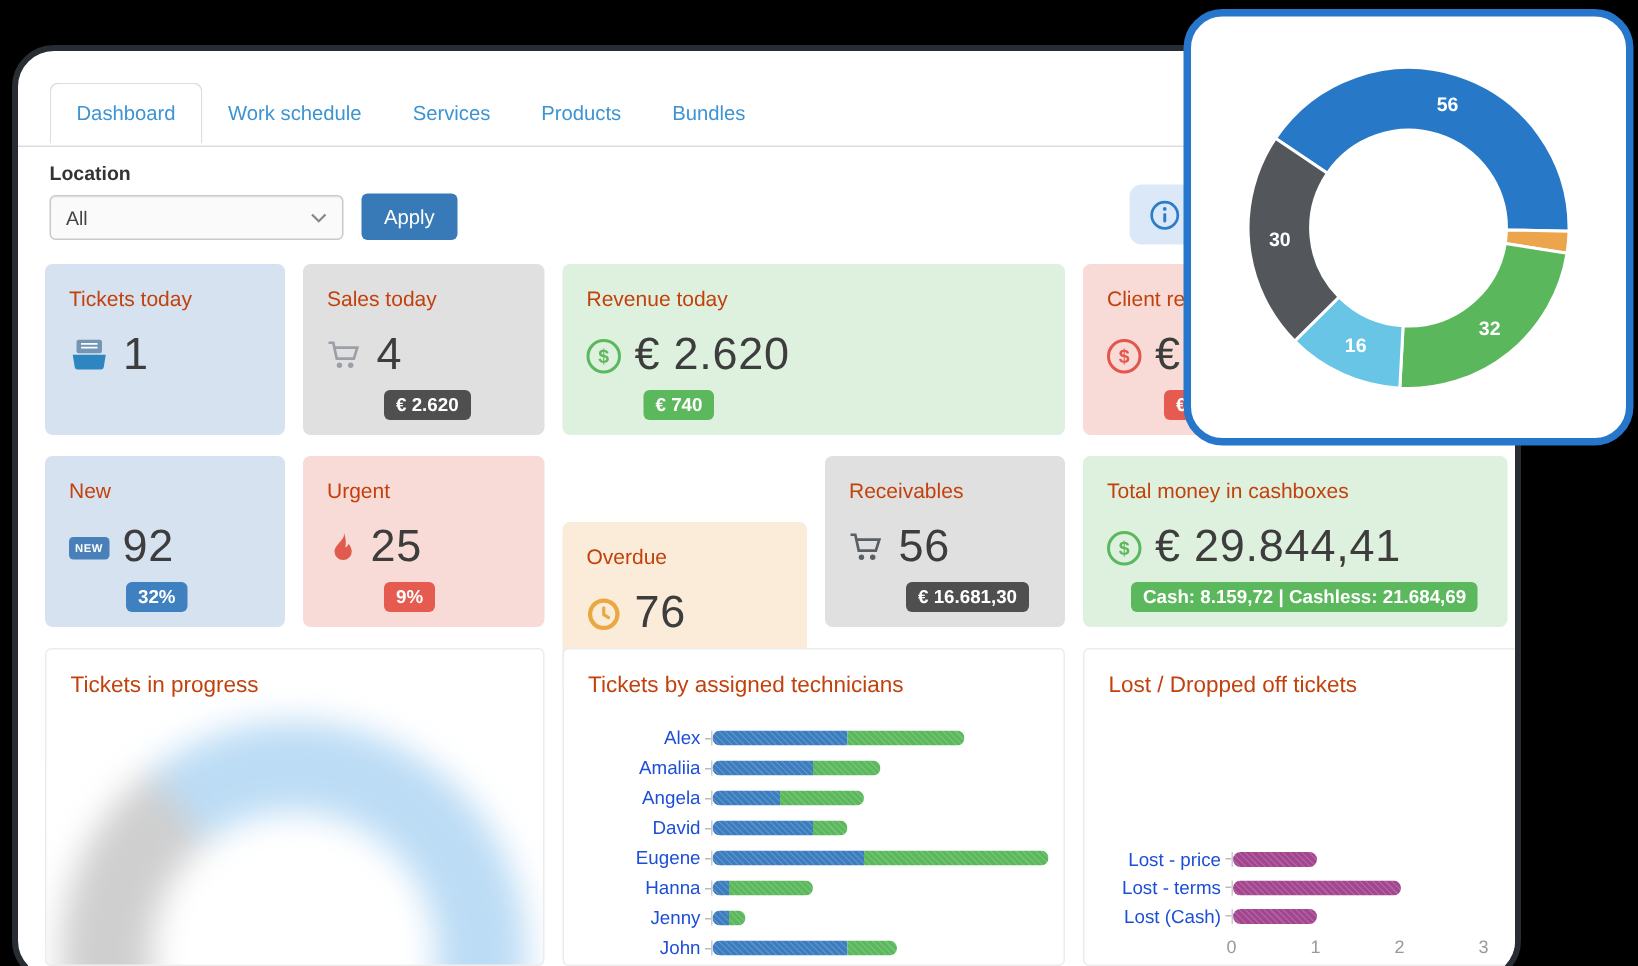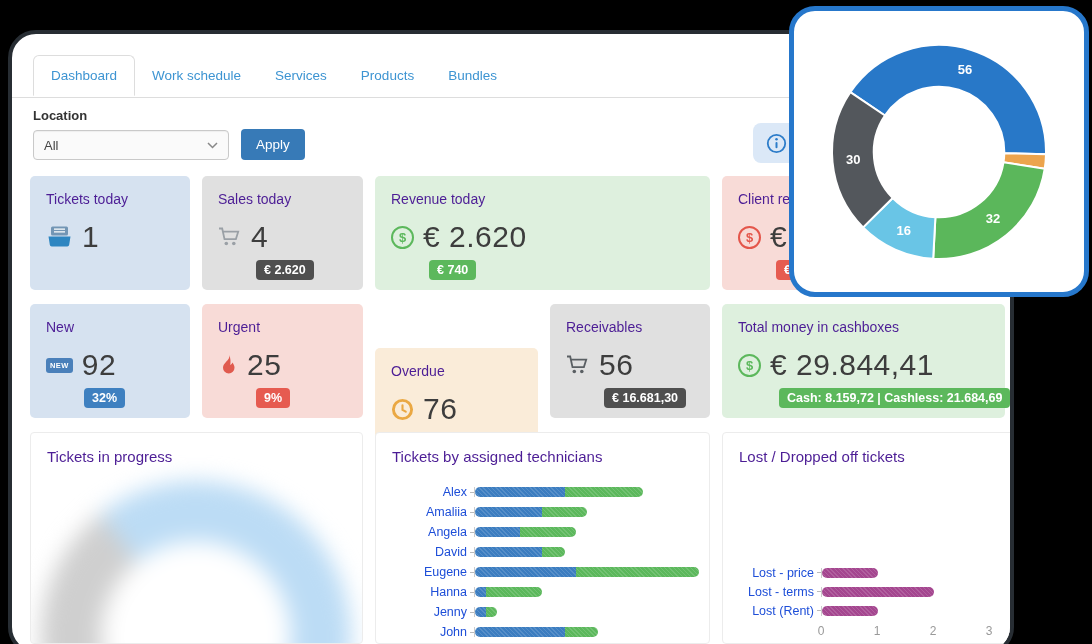--- a/index.html
+++ b/index.html
@@ -38,21 +38,21 @@
 
   
   .cards-row { position:absolute; left:18px; display:flex; gap:12px; }
   .row1 { top:142px; } .row2 { top:270px; } .row3 { top:398px; }
   .stat-card { height:114px; border-radius:5px; padding:15px 16px; }
   .theme-blue  { background:#d6e2f0; }
   .theme-gray  { background:#e0e0e0; }
   .theme-green { background:#def0de; }
   .theme-pink  { background:#f8dbd7; }
   .theme-cream { background:#faecd9;margin-top:44px; }
-  .card-title { font-size:14px; color:#4c1d95; }
+  .card-title { font-size:14px; color:#c2410c; }
   .card-value-row { display:flex; align-items:center; gap:9px; margin-top:13px; }
   .card-value { font-size:30px; color:#3d3d3d; letter-spacing:.5px; }
   .card-badge {
     display:inline-block; margin-left:38px; margin-top:6px; padding:3px 8px;
     border-radius:4px; font-size:12.5px; font-weight:bold; color:#fff; white-space:nowrap;
   }
   .badge-dark   { background:#4f4f4f; }
   .badge-green  { background:#5cb85c; }
   .badge-blue   { background:#3e80c0; }
   .badge-red    { background:#e65b50; }
@@ -207,21 +207,21 @@
         <span class="card-value">56</span>
       </div>
       <span class="card-badge badge-dark">€ 16.681,30</span>
     </div>
     <div class="stat-card theme-green" style="width:283px">
       <div class="card-title">Total money in cashboxes</div>
       <div class="card-value-row">
         <span class="dollar-icon dollar-green">$</span>
         <span class="card-value">€ 29.844,41</span>
       </div>
-      <span class="card-badge badge-green" style="margin-left:41px">Cash: 8.159,72 | Cashless: 21.684,69</span>
+      <span class="card-badge badge-green" style="margin-left:16px">Cash: 8.159,72 | Cashless: 21.684,69</span>
     </div>
   </div>
 
   <div class="cards-row row3">
     <div class="chart-card" style="width:333px">
       <div class="card-title">Tickets in progress</div>
       <div class="gauge-blur">
         <div class="gauge-ring" id="gauge-ring" style="background: conic-gradient(rgb(188, 220, 245) 0deg, rgb(188, 220, 245) 150deg, rgb(247, 221, 181) 150deg, rgb(247, 221, 181) 188deg, rgb(243, 234, 216) 188deg, rgb(243, 234, 216) 202deg, rgb(41, 182, 232) 202deg, rgb(41, 182, 232) 245deg, rgb(207, 207, 207) 245deg, rgb(207, 207, 207) 322deg, rgb(188, 220, 245) 322deg, rgb(188, 220, 245) 360deg);"></div>
         <div class="gauge-hole"></div>
       </div>
@@ -322,21 +322,21 @@
             </div>
     </div>
           <div class="hrow hrow-lost">
       <div class="hlabel">Lost - terms</div>
       <div class="htick"></div>
       <div class="hbars">
               <div class="lost-bar" style="width:112px;background-color:#a4468f"></div>
             </div>
     </div>
           <div class="hrow hrow-lost">
-      <div class="hlabel">Lost (Rent)</div>
+      <div class="hlabel">Lost (Cash)</div>
       <div class="htick"></div>
       <div class="hbars">
               <div class="lost-bar" style="width:56px;background-color:#a4468f"></div>
             </div>
     </div>
           <div class="axis-nums">
             <span class="axis-num" style="left:82px">0</span>
             <span class="axis-num" style="left:138px">1</span>
             <span class="axis-num" style="left:194px">2</span>
             <span class="axis-num" style="left:250px">3</span>

